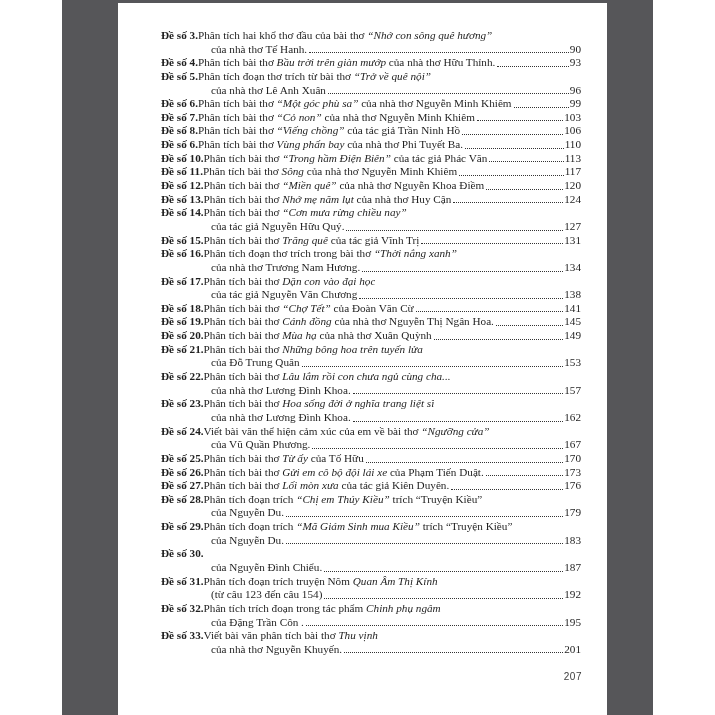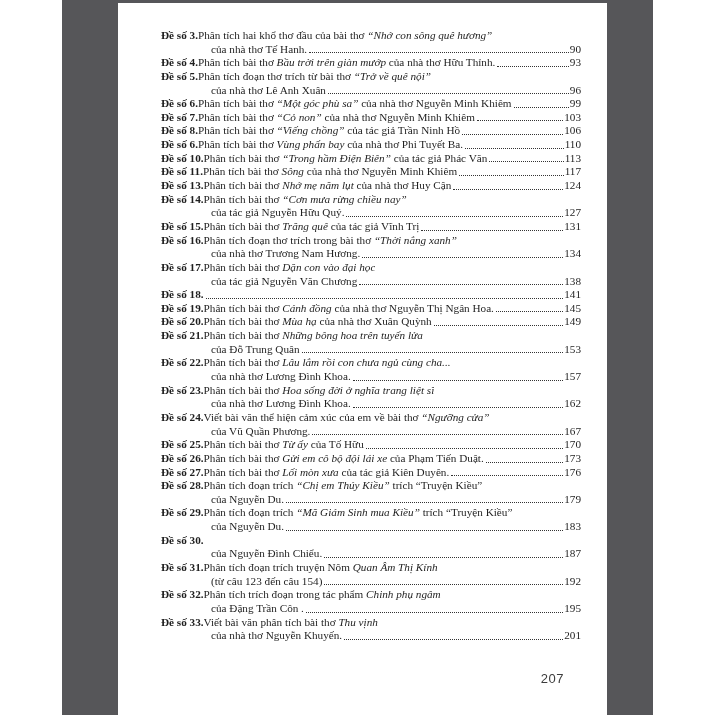--- a/index.html
+++ b/index.html
@@ -29,24 +29,24 @@
   .toc-num { font-weight: bold; flex: 0 0 auto; }
   .toc-text { flex: 0 1 auto; overflow: hidden; }
   .ital { font-style: italic; }
   .dots {
     flex: 1 1 8px; min-width: 8px; height: 0;
     border-bottom: 1px dotted #333333;
     align-self: flex-end; margin: 0 1px 3px 2px;
   }
   .pg { flex: 0 0 auto; }
   .page-number {
-    position: absolute; top: 668px; left: 416px; width: 30px; 
+    position: absolute; top: 668px; left: 434px; width: 30px; 
     text-align: right;
     font-family: "Liberation Sans", "DejaVu Sans", sans-serif;
-    font-size: 13px; color: #3c3c3c; letter-spacing: 0.5px;
+    font-size: 10px; color: #3c3c3c; letter-spacing: 0.5px;
   }
 </style>
 </head>
 <body style="color: rgb(30, 30, 30);">
 
 <div class="edge edge-left" style="background: rgb(86, 86, 89);"></div>
 <div class="edge edge-right" style="background: rgb(86, 86, 89);"></div>
 <div class="edge edge-top" style="background: rgb(86, 86, 89);"></div>
 
 <div class="page">
@@ -105,20 +105,26 @@
         <span class="dots" style="border-bottom-color: rgb(51, 51, 51);"></span>
         <span class="pg">113</span>
       </div>
       <div class="toc-line">
         <span class="toc-num">Đề số 11.</span>
         <span class="toc-text"><span>Phân tích bài thơ </span><span class="ital">Sông</span><span> của nhà thơ Nguyễn Minh Khiêm </span></span>
         <span class="dots" style="border-bottom-color: rgb(51, 51, 51);"></span>
         <span class="pg">117</span>
       </div>
       <div class="toc-line">
+        <span class="toc-num">Đề số 12.</span>
+        <span class="toc-text"><span>Phân tích bài thơ </span><span class="ital">“Miền quê”</span><span> của nhà thơ Nguyễn Khoa Điềm</span></span>
+        <span class="dots" style="border-bottom-color: rgb(51, 51, 51);"></span>
+        <span class="pg">120</span>
+      </div>
+      <div class="toc-line">
         <span class="toc-num">Đề số 13.</span>
         <span class="toc-text"><span>Phân tích bài thơ </span><span class="ital">Nhớ mẹ năm lụt</span><span> của nhà thơ Huy Cận</span></span>
         <span class="dots" style="border-bottom-color: rgb(51, 51, 51);"></span>
         <span class="pg">124</span>
       </div>
       <div class="toc-line">
         <span class="toc-num">Đề số 14.</span>
         <span class="toc-text"><span>Phân tích bài thơ </span><span class="ital">“Cơn mưa rừng chiều nay”</span></span>
       </div>
       <div class="toc-line indent">
@@ -145,20 +151,21 @@
         <span class="toc-num">Đề số 17.</span>
         <span class="toc-text"><span>Phân tích bài thơ </span><span class="ital">Dặn con vào đại học</span></span>
       </div>
       <div class="toc-line indent">
         <span class="toc-text"><span>của tác giả Nguyễn Văn Chương</span></span>
         <span class="dots" style="border-bottom-color: rgb(51, 51, 51);"></span>
         <span class="pg">138</span>
       </div>
       <div class="toc-line">
         <span class="toc-num">Đề số 18.</span>
+        <span class="toc-text"><span>Phân tích bài thơ </span><span class="ital">“Chợ Tết”</span><span> của Đoàn Văn Cừ</span></span>
         <span class="dots" style="border-bottom-color: rgb(51, 51, 51);"></span>
         <span class="pg">141</span>
       </div>
       <div class="toc-line">
         <span class="toc-num">Đề số 19.</span>
         <span class="toc-text"><span>Phân tích bài thơ </span><span class="ital">Cánh đồng</span><span> của nhà thơ Nguyễn Thị Ngân Hoa. </span></span>
         <span class="dots" style="border-bottom-color: rgb(51, 51, 51);"></span>
         <span class="pg">145</span>
       </div>
       <div class="toc-line">

